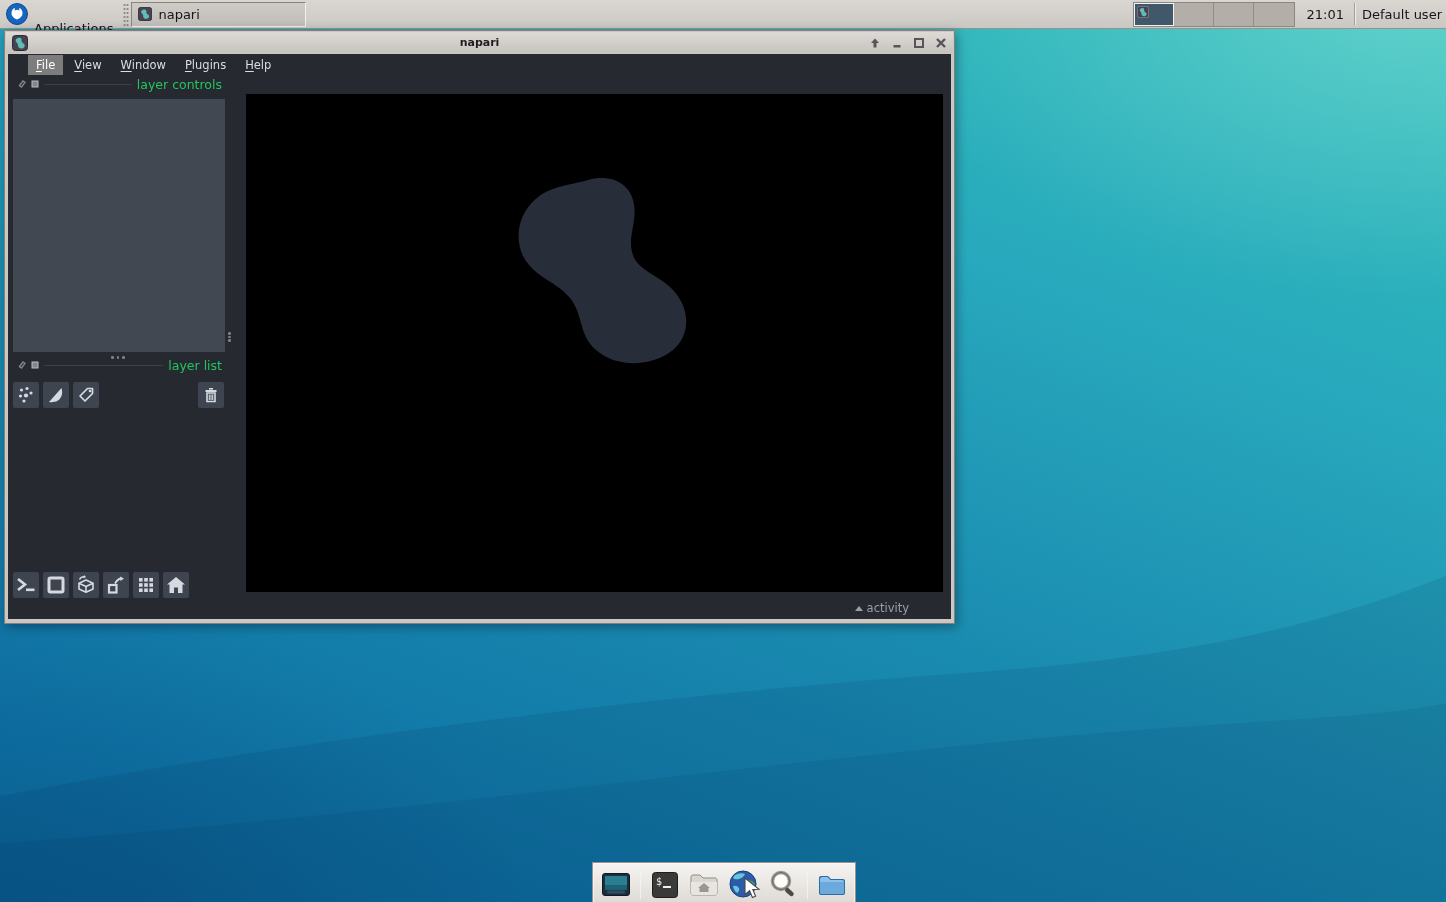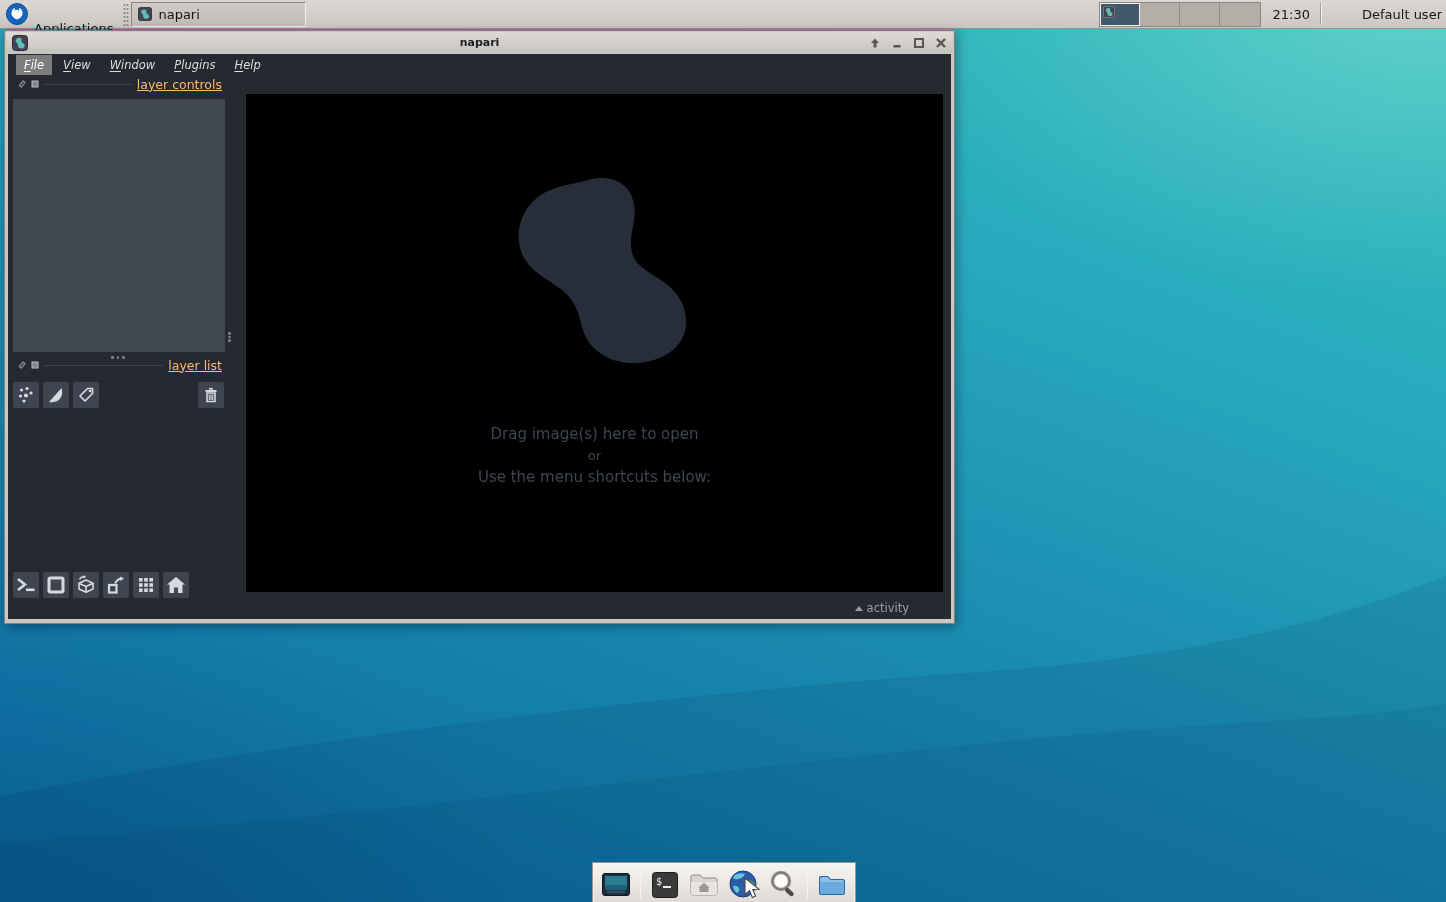--- a/index.html
+++ b/index.html
@@ -28,42 +28,42 @@
     border:1px solid; border-color:#87837d #f2f0ed #f2f0ed #87837d; }
   .task-label { font-size:13px; color:#15161a; white-space:nowrap; overflow:hidden; }
   .spacer { flex:1; }
   .pager { display:flex; height:25px; border:1px solid #8a8680; margin-right:6px; }
   .ws { width:40px; height:23px; background:#b3afa8; border-right:1px solid #928e87; position:relative; }
   .ws:last-child { border-right:none; }
   .ws.active { background:#40586a; outline:1px solid #f2f2f2; outline-offset:-1px; }
   .ws.active .mini-ic { position:absolute; left:3px; top:3px; }
   .clock { font-size:13px; color:#15161a; padding:0 10px 0 6px; }
   .etched-sep { width:2px; height:22px; border-left:1px solid #a29e97; border-right:1px solid #efedea; }
-  .user-label { font-size:13px; color:#15161a; padding:0 4px 0 6px; white-space:nowrap;margin-left:34px; }
+  .user-label { font-size:13px; color:#15161a; padding:0 4px 0 6px; white-space:nowrap; }
 
   
   .window { position:absolute; left:4px; top:30px; width:951px; height:594px;
     background:#cbc7c2; border:1px solid #84807a; box-shadow:2px 3px 10px rgba(0,0,20,0.35); }
   .titlebar { position:absolute; left:1px; right:1px; top:1px; height:21px;
     background:linear-gradient(#dedbd7,#c6c2be); display:flex; align-items:center; padding:0 6px; }
   .win-title { position:absolute; left:0; right:0; text-align:center; font-size:11px; font-weight:bold; color:#1e1e22; }
   .tb-buttons { margin-left:auto; display:flex; gap:9px; z-index:2; }
   .tb-btn { width:13px; height:13px; display:flex; align-items:center; justify-content:center; }
   .tb-btn svg { display:block; }
   .win-body { position:absolute; left:3px; right:3px; top:23px; bottom:4px; background:#262930; }
 
-  .menubar { position:absolute; left:4px; right:0; top:0; height:21px; display:flex; align-items:center; padding-left:4px; gap:3px;font-style:italic; }
+  .menubar { position:absolute; left:16px; right:0; top:0; height:21px; display:flex; align-items:center; padding-left:4px; gap:3px; }
   .menu-item { font-size:11.5px; color:#dadde2; padding:3px 8px; }
   .menu-item u { text-underline-offset:2px; }
   .menu-item.active { background:#7d7d7d; color:#ffffff; }
 
   
   .dock-hdr { position:absolute; display:flex; align-items:center; gap:5px; height:14px; }
   .hdr-line { flex:1; height:1px; background:#3c424b; }
-  .hdr-label { font-size:12.5px; color:#fdba74;text-decoration:underline; }
+  .hdr-label { font-size:12.5px; color:#22c55e; }
   .panelbox { position:absolute; background:#414851; }
   .vdots { position:absolute; color:#767b84; font-size:11px; letter-spacing:0; line-height:5px;
     display:flex; flex-direction:column; gap:1px; align-items:center; }
   .vdots i, .hdots i { width:2.5px; height:2.5px; background:#7d828b; border-radius:50%; display:block; }
   .hdots { position:absolute; display:flex; gap:3px; }
 
   .sq-btn { position:absolute; width:26px; height:26px; background:#3e4551; border-radius:2px;
     display:flex; align-items:center; justify-content:center; }
   .sq-btn svg { display:block; }
 
@@ -121,21 +121,21 @@
     <div class="ws active">
       <svg class="mini-ic" width="12" height="12" viewBox="0 0 16 16">
         <rect x="0.5" y="0.5" width="15" height="15" rx="2.5" fill="#474253" stroke="#8d889a"></rect>
         <path d="M6 3 C 8.5 2.2 10 3.5 9.6 5.6 C 9.3 7.2 10.5 7.8 11.8 8.8 C 13.4 10 13 12.4 11 13.2 C 9 14 6.8 13.4 6.2 11.6 C 5.7 10.2 6.2 9.2 5 8 C 3.8 6.8 3.2 5.6 4 4.3 C 4.5 3.5 5.2 3.2 6 3 Z" fill="#5fbdb2"></path>
       </svg>
     </div>
     <div class="ws"></div>
     <div class="ws"></div>
     <div class="ws"></div>
   </div>
-  <div class="clock">21:30</div>
+  <div class="clock">21:01</div>
   <div class="etched-sep"></div>
   <div class="user-label">Default user</div>
 </div>
 
 <div class="window">
   <div class="titlebar">
     <svg width="16" height="16" viewBox="0 0 16 16" style="z-index:2">
       <rect x="0.5" y="0.5" width="15" height="15" rx="3" fill="#474253" stroke="#2e2a38"></rect>
       <path d="M6 3 C 8.5 2.2 10 3.5 9.6 5.6 C 9.3 7.2 10.5 7.8 11.8 8.8 C 13.4 10 13 12.4 11 13.2 C 9 14 6.8 13.4 6.2 11.6 C 5.7 10.2 6.2 9.2 5 8 C 3.8 6.8 3.2 5.6 4 4.3 C 4.5 3.5 5.2 3.2 6 3 Z" fill="#5fbdb2"></path>
     </svg>
@@ -284,25 +284,20 @@
     <div class="sq-btn" style="left:155px; top:518px;">
       <svg width="22" height="22" viewBox="0 0 22 22">
         <path d="M11 3 L20 10.5 H17.5 V19 H13 V13.5 H9 V19 H4.5 V10.5 H2 Z" fill="#d6dae0"></path>
       </svg>
     </div>
 
     <div class="canvas">
       <svg class="logo-blob" width="190" height="192" viewBox="0 0 190 192">
         <path d="M80 6 C 102 0 122 8 126 30 C 129 48 120 62 124 78 C 128 95 146 99 162 113 C 182 131 184 160 165 176 C 144 193 108 194 88 176 C 70 160 76 142 62 124 C 49 108 28 104 16 84 C 4 62 12 30 40 17 C 53 11 66 10 80 6 Z" fill="#272d39"></path>
       </svg>
-      <div class="welcome">
-        <div class="l1">Drag image(s) here to open</div>
-        <div class="l2">or</div>
-        <div class="l3">Use the menu shortcuts below:</div>
-      </div>
     </div>
 
     <div class="statusbar-act">
       <span class="act-tri"></span>
       <span class="act-label">activity</span>
     </div>
   </div>
 </div>
 
 <div class="dock">

